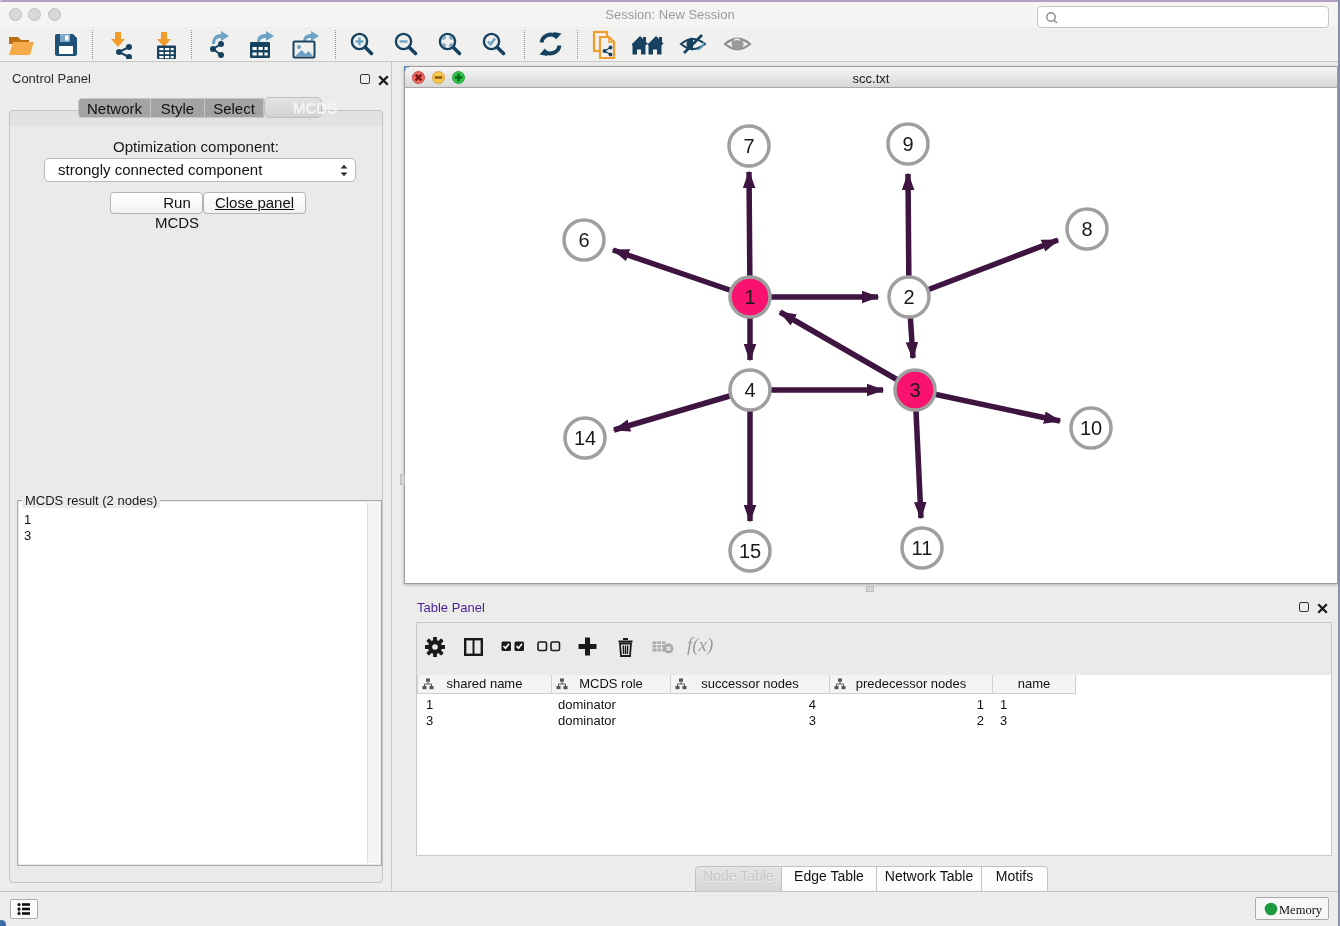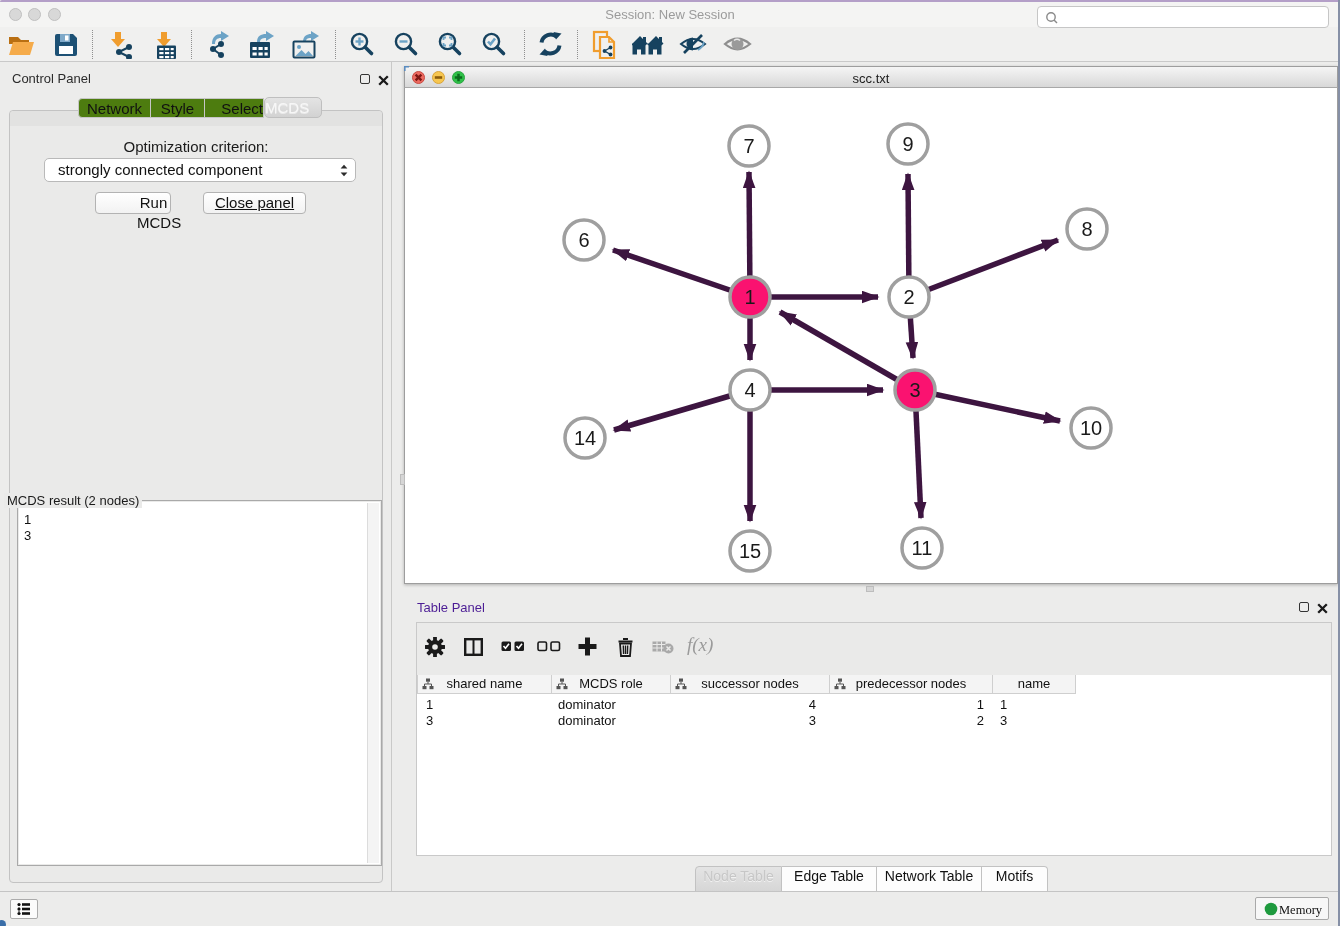--- a/index.html
+++ b/index.html
@@ -13,27 +13,27 @@
   #toolbar { left:0; top:27px; width:1340px; height:35px; background:#f0f0ef; border-bottom:1px solid #c9c9c9; }
   .sep { top:3px; height:29px; width:0; border-left:1px dotted #8f8f8f; position:absolute; }
   #search { left:1037px; top:6px; width:292px; height:22px; background:#fff; border:1px solid #c6c6c6; border-radius:4px; }
 
   
   #cp-title { left:12px; top:71px; font-size:13px; color:#2b2b2b; }
   #cp-max { left:360px; top:74px; width:10px; height:10px; border:1.5px solid #333; border-radius:2px; }
   #cp-close { left:377px; top:73px; }
   #cp-body { left:9px; top:110px; width:374px; height:773px; background:#eaeae9; border:1px solid #c3c3c3; border-radius:4px; }
   #cp-band { left:10px; top:111px; width:372px; height:15px; background:#e2e2e1; border-radius:4px 4px 0 0; }
-  .tab { position:absolute; top:98px; height:20px; background:#4d7c0f; border:1px solid #c6c6c6; font-size:15px; color:#111; text-align:center; line-height:19px; }
-  #tab-mcds { left:264px; top:97px; width:58px; height:21px; background:linear-gradient(#e4e4e4,#d2d2d2); border:1px solid #bfbfbf; border-radius:5px; color:#f7f7f7; text-shadow:0 1px 0 rgba(255,255,255,0.5); font-size:15px; text-align:left; line-height:20px; }
+  .tab { position:absolute; top:98px; height:20px; background:#a3a3a3; border:1px solid #c6c6c6; font-size:15px; color:#111; text-align:center; line-height:19px; }
+  #tab-mcds { left:264px; top:97px; width:58px; height:21px; background:linear-gradient(#e4e4e4,#d2d2d2); border:1px solid #bfbfbf; border-radius:5px; color:#f7f7f7; text-shadow:0 1px 0 rgba(255,255,255,0.5); font-size:15px; text-align:left; line-height:20px;padding-left:28px; }
   #opt-label { left:9px; top:138px; width:374px; text-align:center; font-size:15px; color:#1a1a1a; }
   #dropdown { left:44px; top:158px; width:312px; height:24px; background:#fff; border:1px solid #b9b9b9; border-radius:5px; font-size:15px; color:#111; line-height:22px; padding-left:13px; }
   .btn { position:absolute; top:192px; height:22px; background:linear-gradient(#ffffff,#f2f2f2); border:1px solid #b3b3b3; border-radius:4px; font-size:15px; color:#111; text-align:center; line-height:20px; }
   #groupbox { left:17px; top:500px; width:365px; height:366px; border:1px solid #a9a9a9; }
-  #gb-label { left:4px; top:493px; font-size:13px; color:#1a1a1a; background:#eaeae9; padding:0 3px; }
+  #gb-label { left:22px; top:493px; font-size:13px; color:#1a1a1a; background:#eaeae9; padding:0 3px; }
   #gb-white { left:19px; top:502px; width:361px; height:362px; background:#fff; }
   #gb-sb { left:367px; top:503px; width:12px; height:360px; background:#f4f4f4; border-left:1px solid #dcdcdc; }
   .gb-item { left:24px; font-size:13px; color:#111; position:absolute; }
 
   
   #netwin { left:404px; top:66px; width:934px; height:518px; background:#fff; border:1px solid #9d9d9d; box-shadow:0 1px 3px rgba(0,0,0,0.25); }
   #net-title { left:404px; top:66px; width:934px; height:22px; background:linear-gradient(#f5f5f5,#d8d8d8); border:1px solid #9d9d9d; border-bottom:1px solid #a8a8a8; }
   .mtl { position:absolute; top:71px; width:13px; height:13px; border-radius:50%; font-size:11px; font-weight:bold; text-align:center; line-height:13px; }
   #net-name { left:404px; top:71px; width:934px; text-align:center; font-size:13px; color:#1a1a1a; }
 
@@ -187,30 +187,30 @@
 
 <div id="cp-title" class="abs">Control Panel</div>
 <div id="cp-max" class="abs"></div>
 <div id="cp-close" class="abs"><svg width="13" height="13" viewBox="0 0 13 13">
       <path d="M2.2,2.2 L10.8,10.8 M10.8,2.2 L2.2,10.8" stroke="#1a1a1a" stroke-width="2.3"></path>
     </svg></div>
 <div id="cp-body" class="abs"></div>
 <div id="cp-band" class="abs"></div>
 <div class="tab abs" style="left:78px; width:73px; border-radius:4px 0 0 4px;">Network</div>
 <div class="tab abs" style="left:151px; width:54px; border-left:none;">Style</div>
-<div class="tab abs" style="left:205px; width:59px; border-left:none;text-align:right;">Select</div>
+<div class="tab abs" style="left:205px; width:59px; border-left:none;">Select</div>
 <div id="tab-mcds" class="abs">MCDS</div>
-<div id="opt-label" class="abs">Optimization criterion:</div>
+<div id="opt-label" class="abs">Optimization component:</div>
 <div id="dropdown" class="abs">strongly connected component
   <svg width="10" height="15" style="position:absolute;right:6px;top:4px;" viewBox="0 0 10 15">
       <path d="M1.6,5.6 L5,1.8 L8.4,5.6 Z" fill="#2b2b2b"></path>
       <path d="M1.6,9.4 L5,13.2 L8.4,9.4 Z" fill="#2b2b2b"></path>
     </svg>
 </div>
-<div class="btn abs" style="left:95px; width:76px;padding-left:41px;">Run MCDS</div>
+<div class="btn abs" style="left:110px; width:93px;padding-left:41px;">Run MCDS</div>
 <div class="btn abs" style="left:203px; width:103px;text-decoration:underline;">Close panel</div>
 <div id="groupbox" class="abs"></div>
 <div id="gb-white" class="abs"></div>
 <div id="gb-sb" class="abs"></div>
 <div id="gb-label" class="abs">MCDS result (2 nodes)</div>
 <div class="gb-item" style="top:512px;">1</div>
 <div class="gb-item" style="top:528px;">3</div>
 
 <div id="netwin" class="abs"></div>
 <div id="net-title" class="abs"></div>

